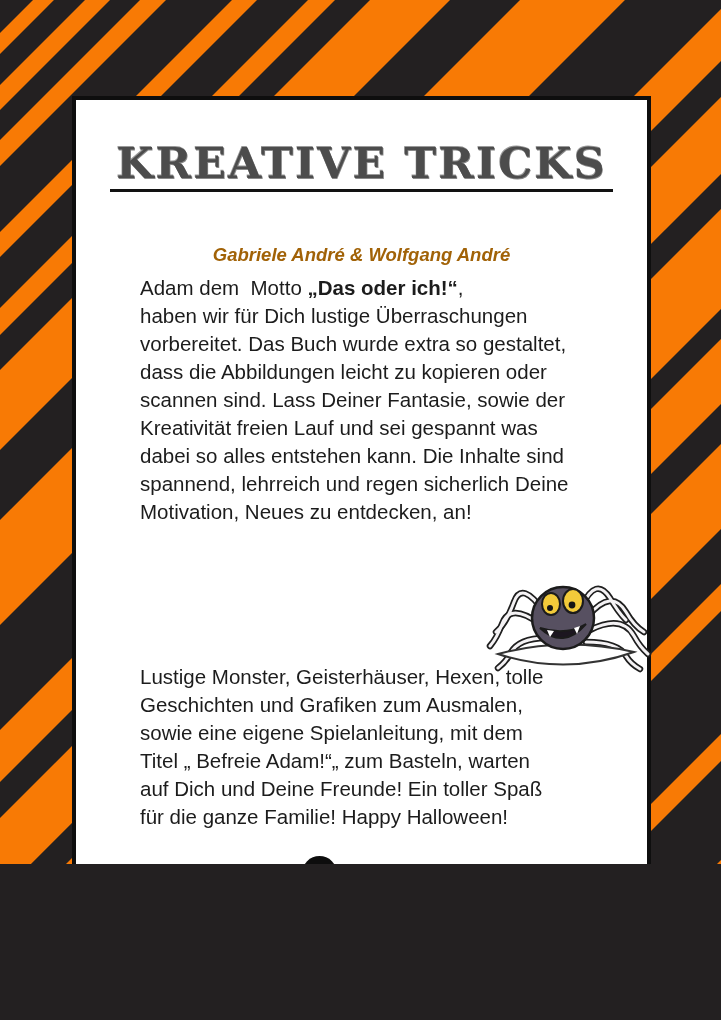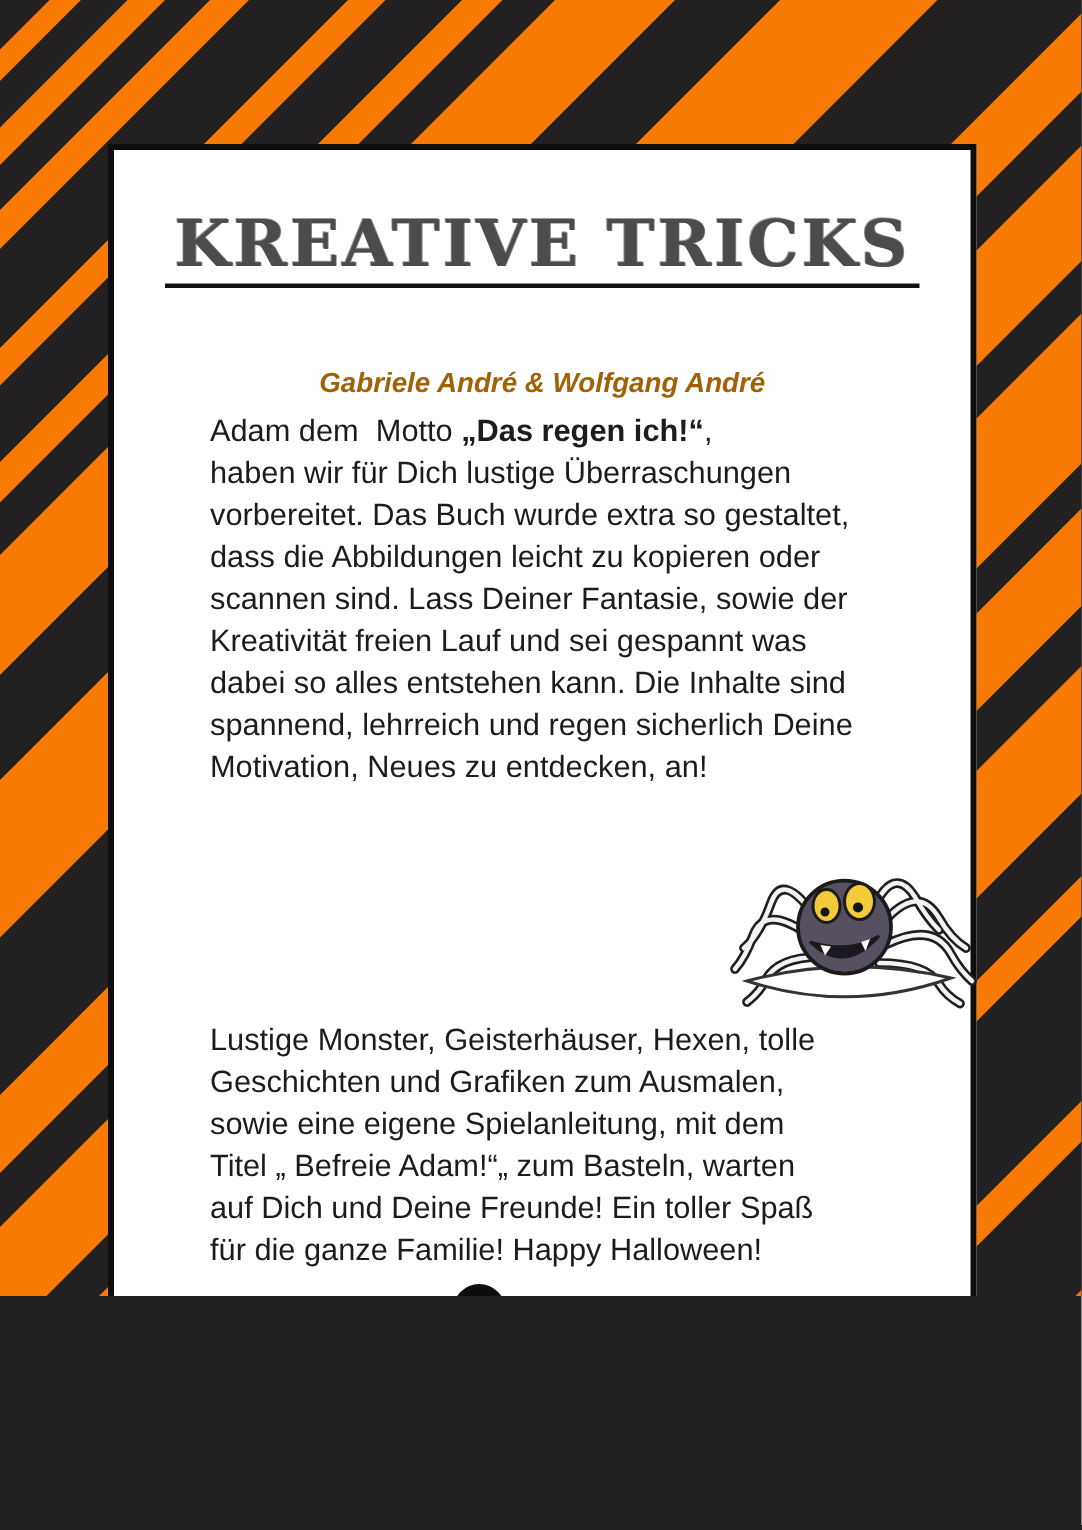--- a/index.html
+++ b/index.html
@@ -66,33 +66,33 @@
 
   <div class="panel">
 
     <div class="title-wrap">
       <span class="title">KREATIVE TRICKS</span>
     </div>
 
     <div class="authors">Gabriele André &amp; Wolfgang André</div>
 
     <div class="para" style="top:174px;">
-      <div class="pre"><span>Adam dem  Motto </span><span class="b">„Das regen ich!“</span><span>,</span></div>
+      <div class="pre"><span>Adam dem  Motto </span><span class="b">„Das oder ich!“</span><span>,</span></div>
       <div class="pre-line">haben wir für Dich lustige Überraschungen
 vorbereitet. Das Buch wurde extra so gestaltet,
 dass die Abbildungen leicht zu kopieren oder
 scannen sind. Lass Deiner Fantasie, sowie der
 Kreativität freien Lauf und sei gespannt was
 dabei so alles entstehen kann. Die Inhalte sind
 spannend, lehrreich und regen sicherlich Deine
 Motivation, Neues zu entdecken, an!</div>
     </div>
 
 
-    <div class="para pre-line" style="top:563px;margin-top:17px;">Lustige Monster, Geisterhäuser, Hexen, tolle
+    <div class="para pre-line" style="top:563px;">Lustige Monster, Geisterhäuser, Hexen, tolle
 Geschichten und Grafiken zum Ausmalen,
 sowie eine eigene Spielanleitung, mit dem
 Titel „ Befreie Adam!“„ zum Basteln, warten
 auf Dich und Deine Freunde! Ein toller Spaß
 für die ganze Familie! Happy Halloween!</div>
 
     <svg class="spider" viewBox="0 0 170 102" xmlns="http://www.w3.org/2000/svg">
 
       <g fill="none" stroke-linecap="round">
         <g stroke="#1f1f1f" stroke-width="6.5">

